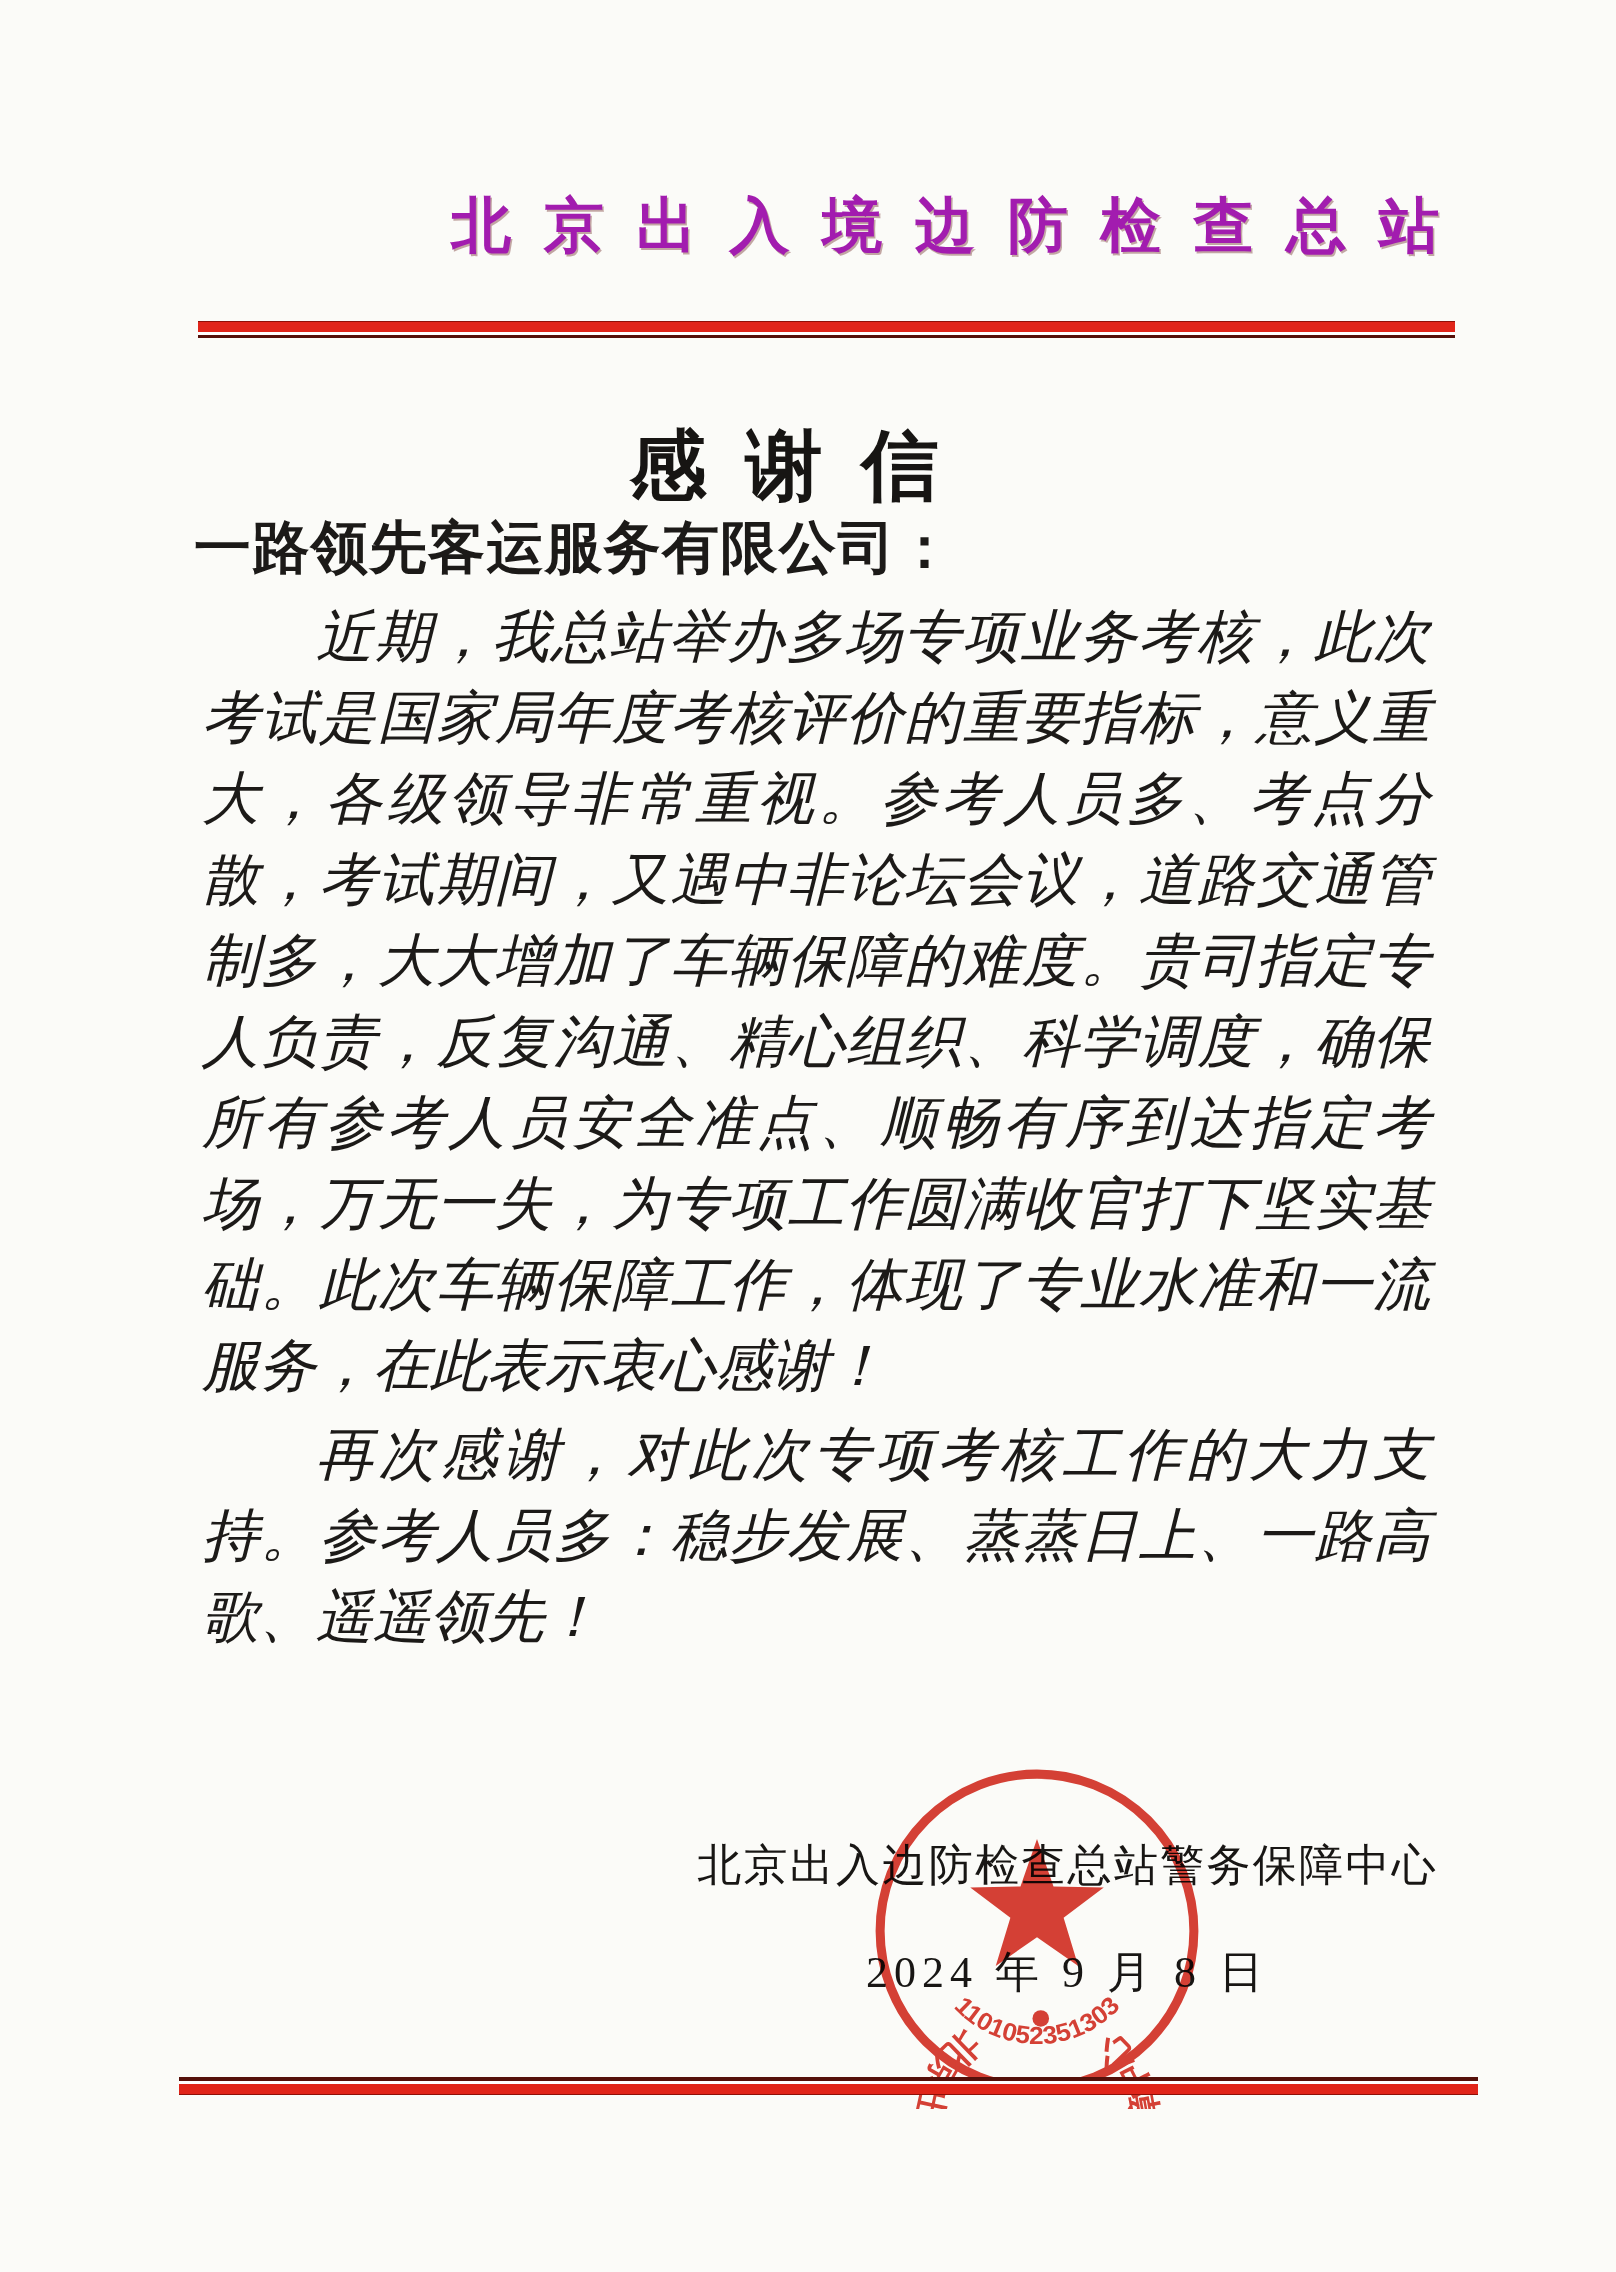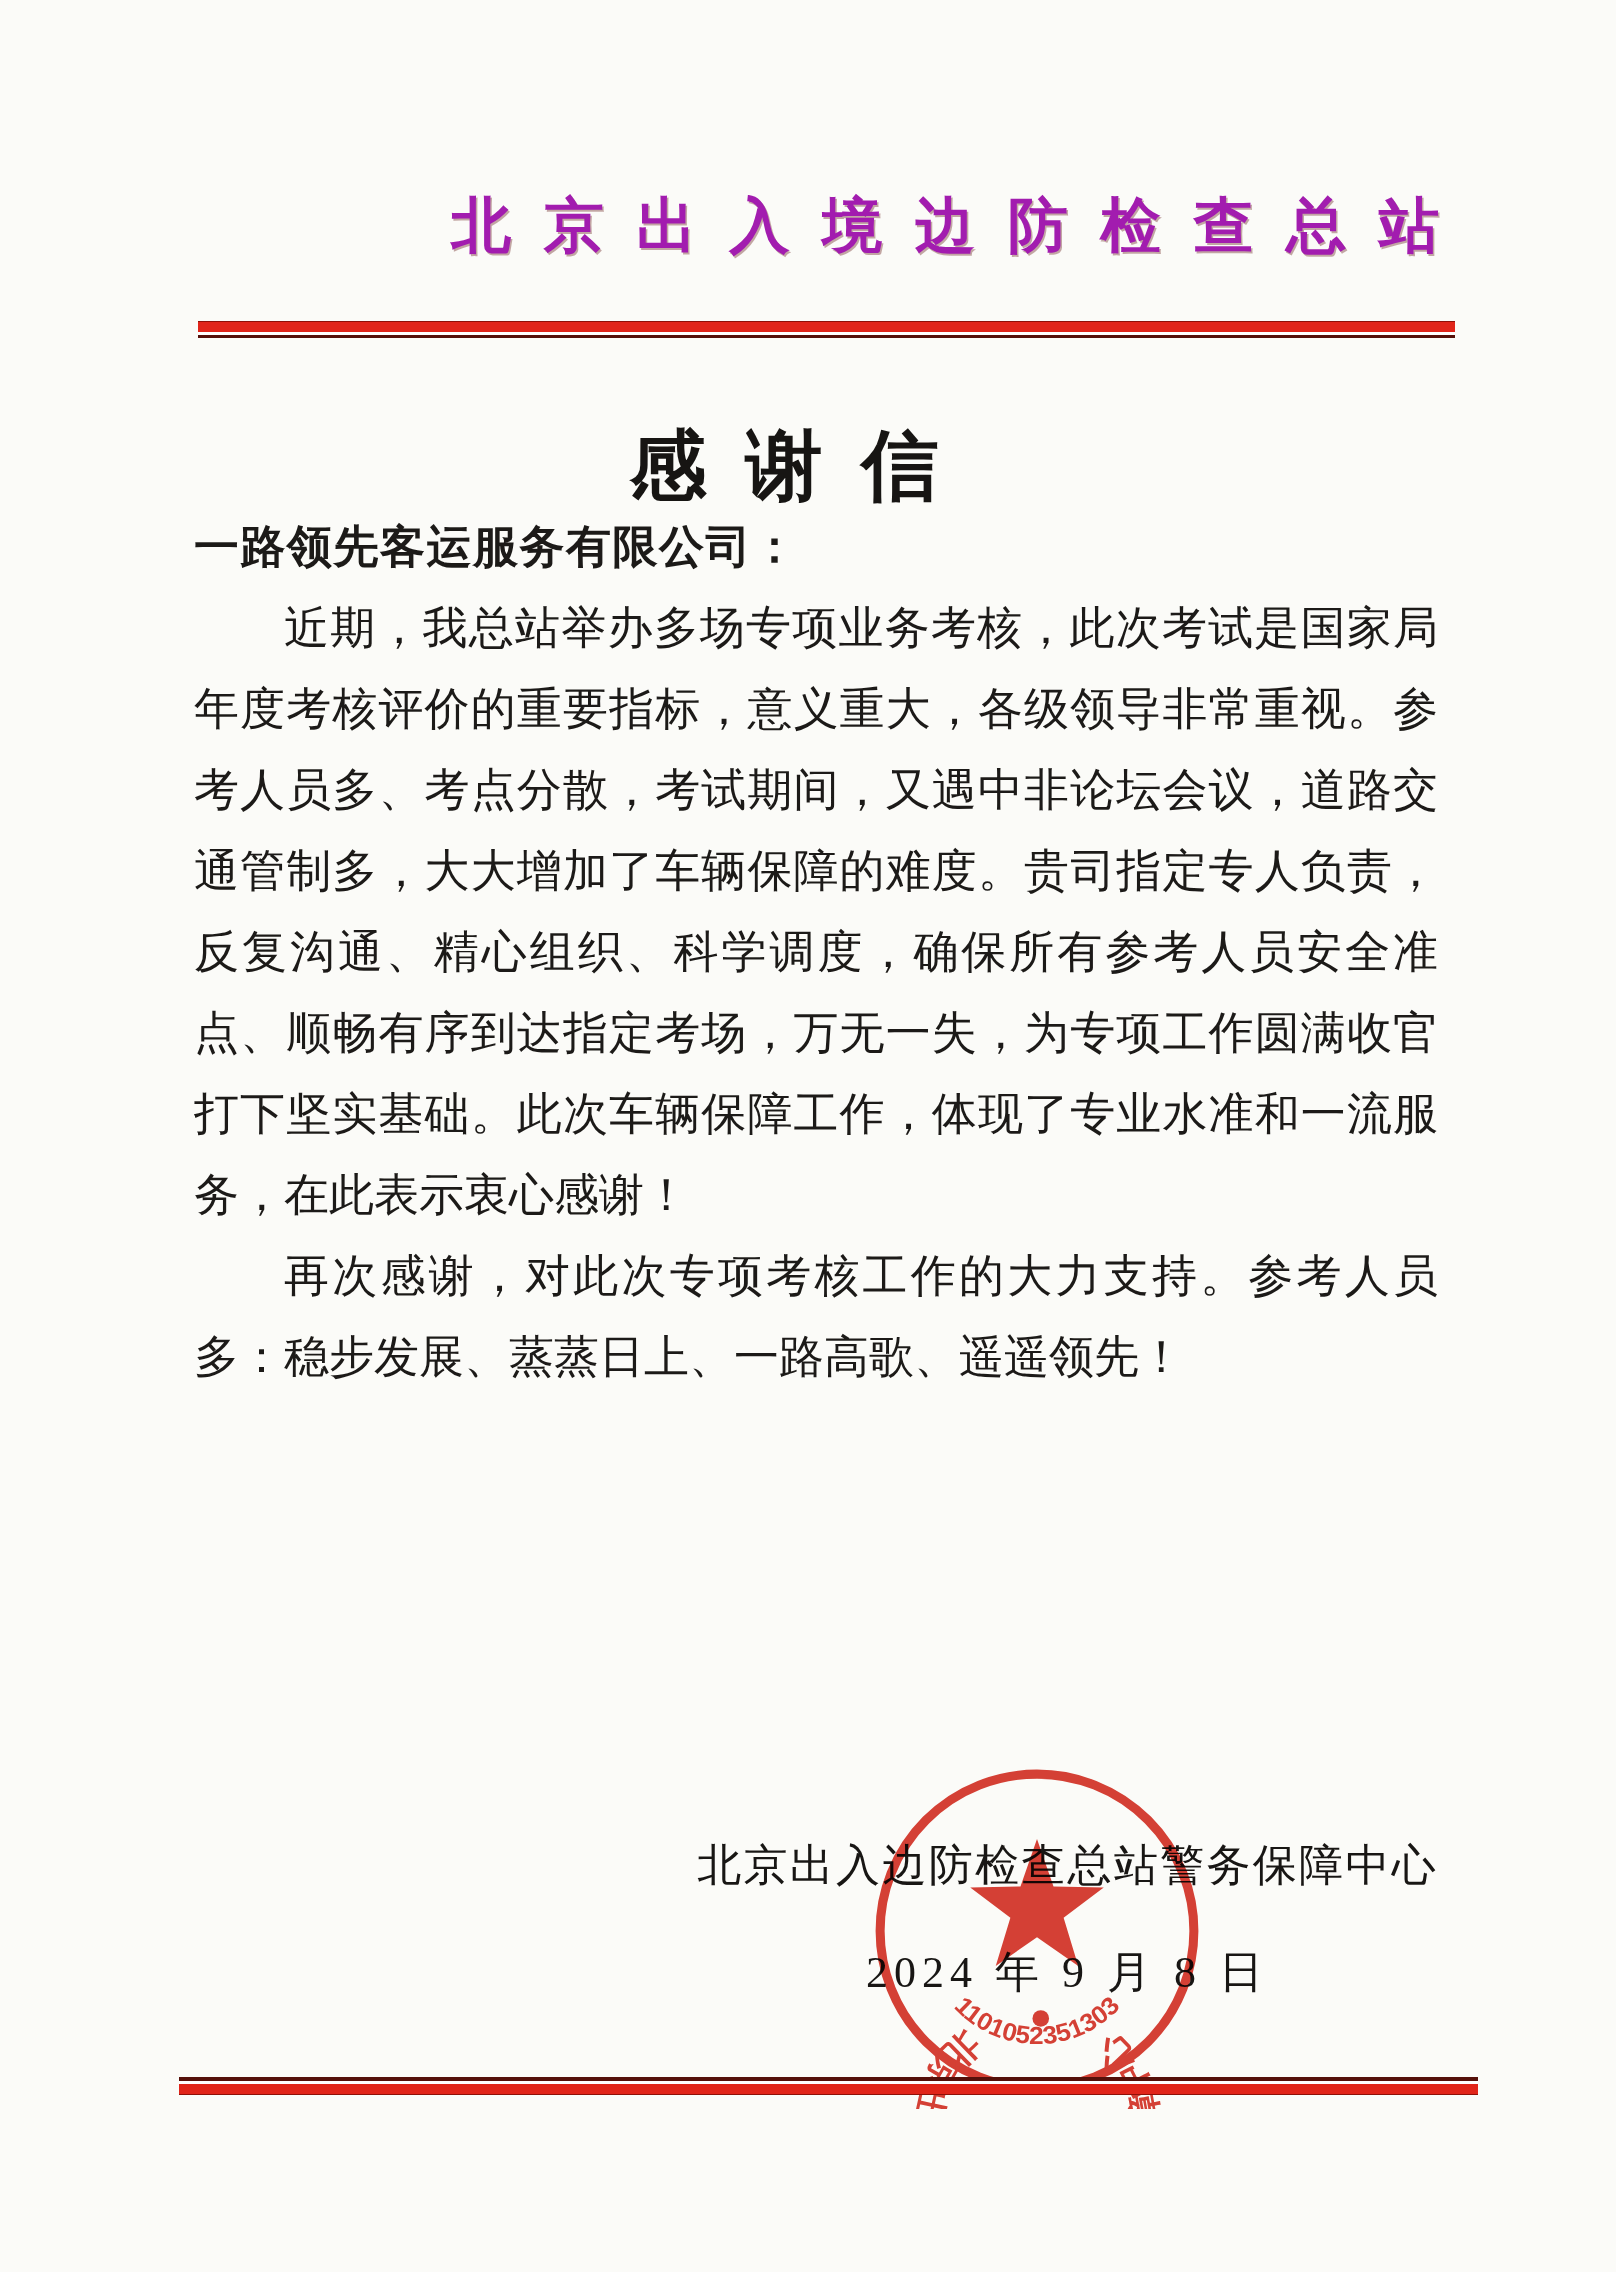--- a/index.html
+++ b/index.html
@@ -35,26 +35,26 @@
   
   .letter-title{
     position:absolute;left:0;top:375px;width:1568px;
     text-align:center;
     font-size:77px;font-weight:bold;color:#171513;
     letter-spacing:39px;text-indent:39px;margin-top:40px;
   }
   
   .body-text{
     position:absolute;left:194px;top:507px;width:1244px;
-    font-size:45px;line-height:81px;
+    font-size:57px;line-height:81px;
     text-align:justify;
     color:#1c1a18;
   }
   .salutation{font-weight:bold;letter-spacing:1.5px;}
-  .body-text p{margin:0;text-indent:2em;}
+  .body-text p{margin:8px;text-indent:2em;font-style:italic;}
   
   .sig-block{
     position:absolute;right:179px;top:1838px;
     text-align:center;
     font-size:44px;line-height:56px;color:#181614;
   }
   .sig-org{letter-spacing:2.3px;white-space:nowrap;}
   .sig-date{margin-top:51px;letter-spacing:6px;}
   
   .seal{

